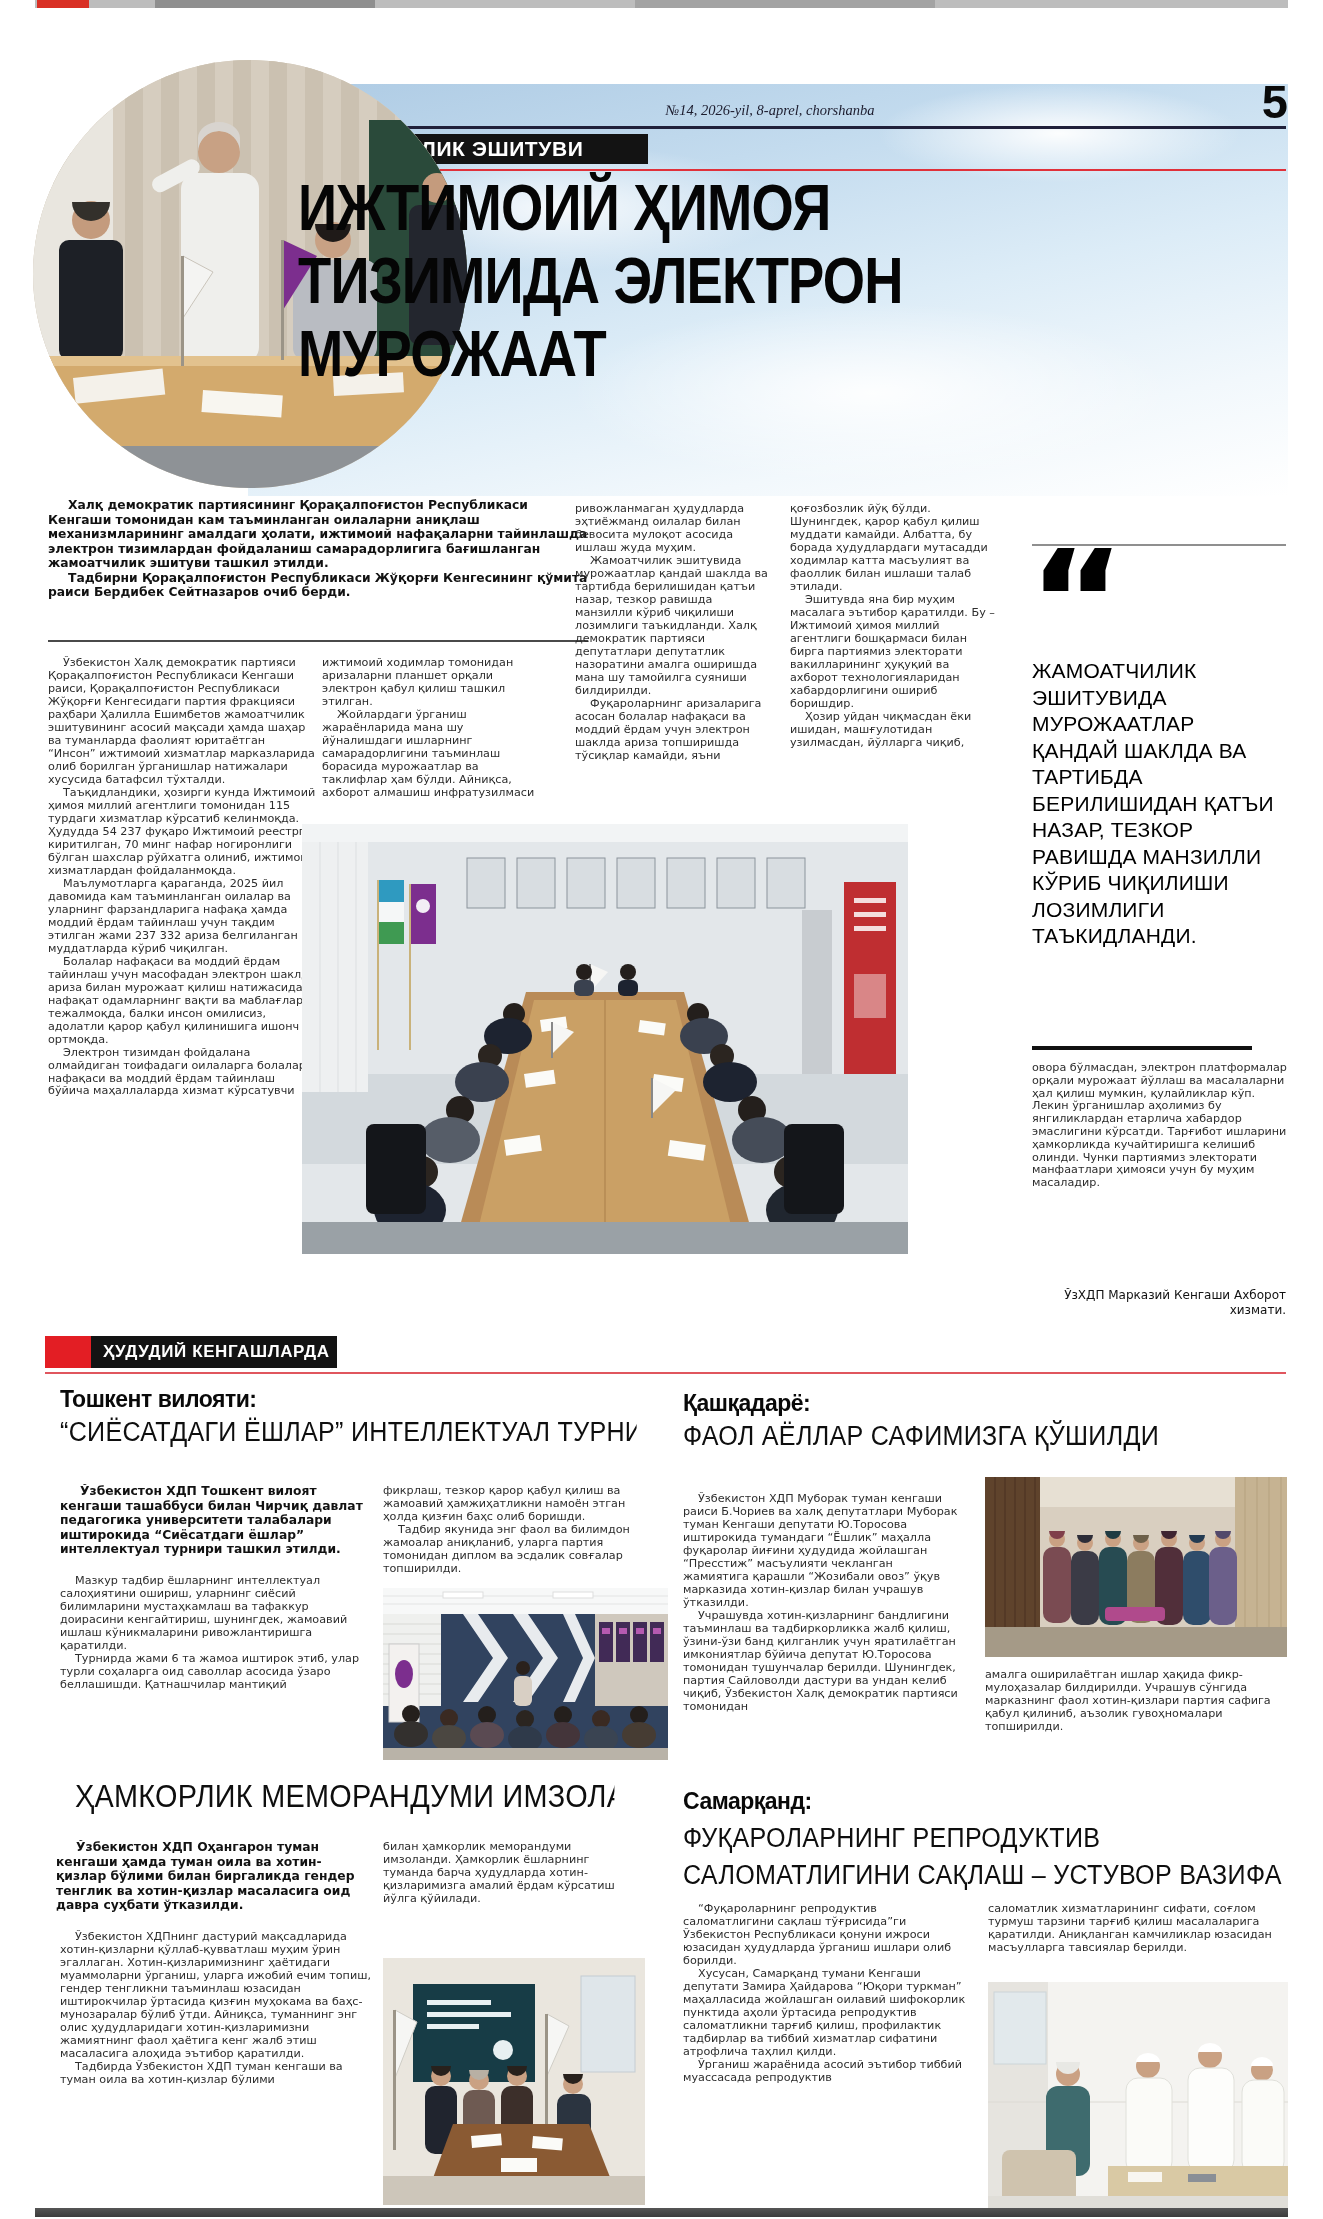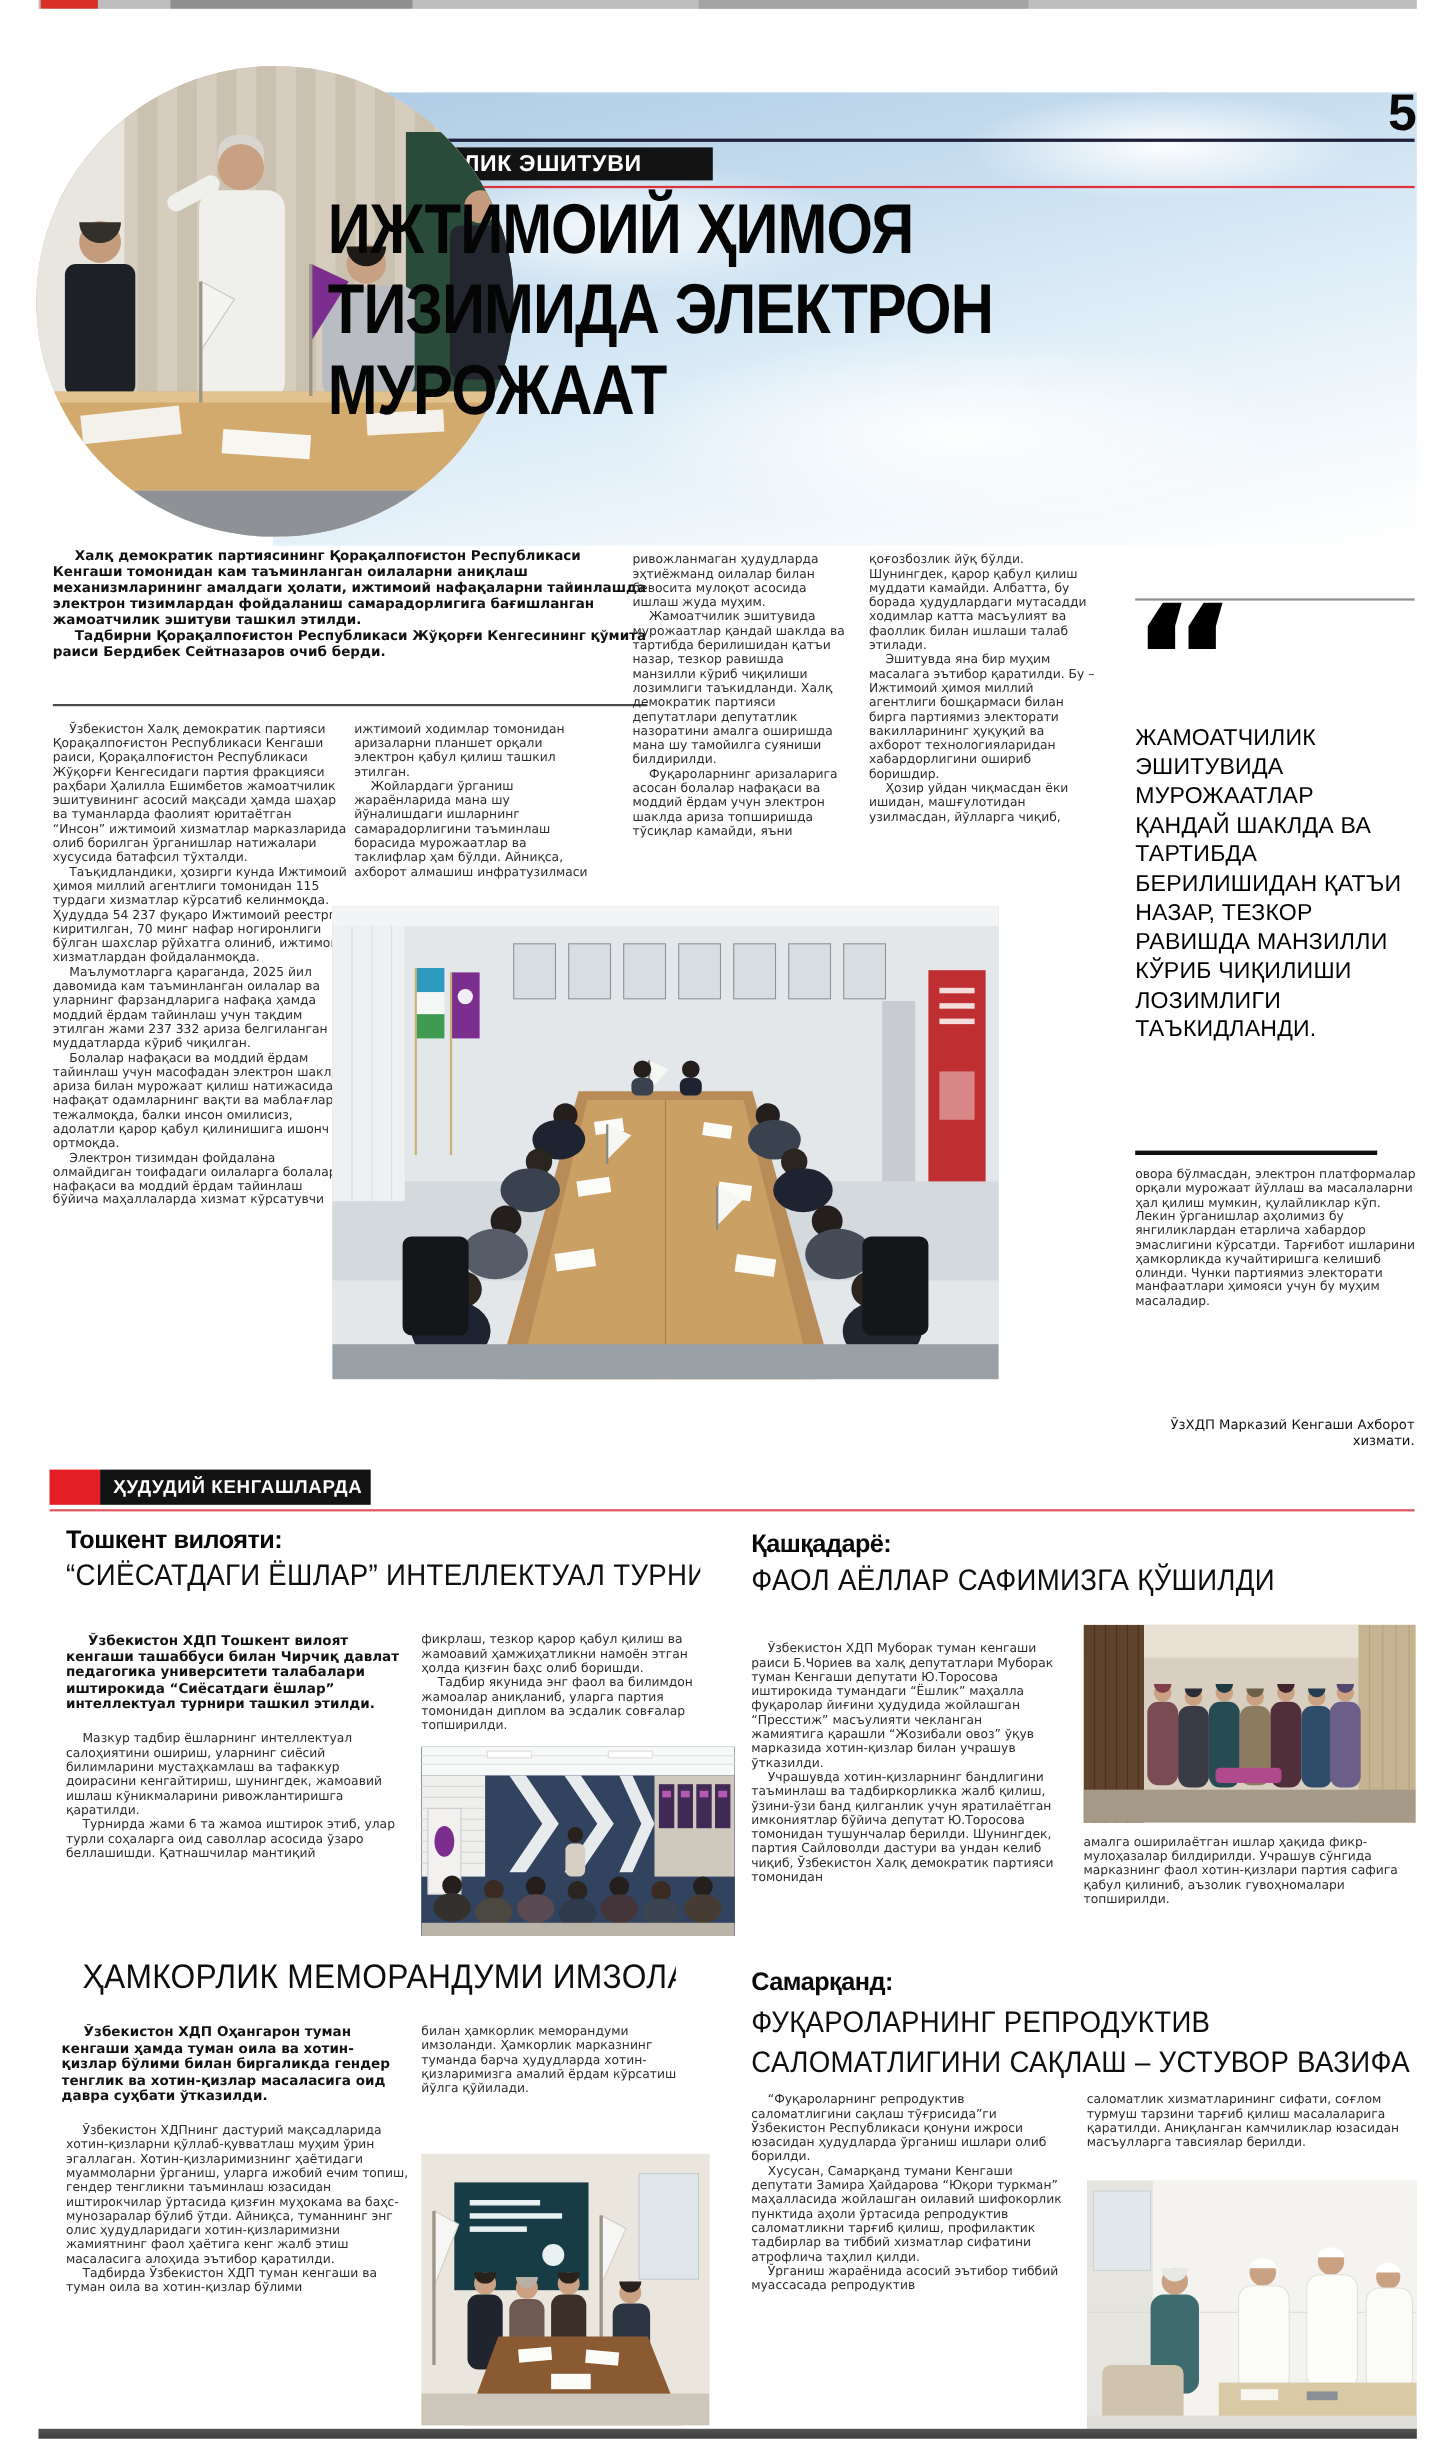--- a/index.html
+++ b/index.html
@@ -35,20 +35,21 @@
 <div id="page">
 
   <div class="abs" style="left:35px;top:0;width:1253px;height:8px;background:#bdbdbd">
     <div style="position:absolute;left:2px;top:0;width:52px;height:8px;background:#d93025"></div>
     <div style="position:absolute;left:120px;top:0;width:220px;height:8px;background:#8f8f8f"></div>
     <div style="position:absolute;left:600px;top:0;width:300px;height:8px;background:#a3a3a3"></div>
   </div>
 
   <div class="abs sky" style="left:248px;top:84px;width:1040px;height:412px"></div>
 
+  <div class="abs serif-it" style="left:450px;top:102px;width:640px;height:20px;font-size:14.5px;color:#1c1c2e;text-align:center">№14, 2026-yil, 8-aprel, chorshanba</div>
   <div class="abs hfont" style="left:1240px;top:76px;width:48px;height:54px;font-size:47px;font-weight:900;color:#0a0a0a;text-align:right;line-height:52px">5</div>
   <div class="rule" style="left:252px;top:126px;width:1034px;height:2.5px;background:#20203a"></div>
 
   <div class="abs" style="left:250px;top:134px;width:30px;height:30px;background:#e31e24"></div>
   <div class="abs kickerbox" style="left:280px;top:134px;width:368px;height:30px;font-size:21px">
     <span>ЖАМОАТЧИЛИК ЭШИТУВИ</span>
   </div>
   <div class="rule" style="left:250px;top:169px;width:1036px;height:2px;background:#e0313a"></div>
 
   <div class="abs" style="left:33px;top:60px;width:434px;height:428px;border-radius:50%;background:#d6cdbf">
@@ -356,21 +357,21 @@
 
   <div class="abs light-head" style="left:75px;top:1778px;width:580px;height:40px;font-size:31px;line-height:38px">ҲАМКОРЛИК МЕМОРАНДУМИ ИМЗОЛАНДИ</div>
   <div class="abs leadcol" style="left:56px;top:1840px;width:312px;height:88px">
     <p>Ўзбекистон ХДП Оҳангарон туман кенгаши ҳамда туман оила ва хотин-қизлар бўлими билан биргаликда гендер тенглик ва хотин-қизлар масаласига оид давра суҳбати ўтказилди.</p>
   </div>
   <div class="abs bodycol" style="left:60px;top:1930px;width:312px;height:226px">
     <p>Ўзбекистон ХДПнинг дастурий мақсадларида хотин-қизларни қўллаб-қувватлаш муҳим ўрин эгаллаган. Хотин-қизларимизнинг ҳаётидаги муаммоларни ўрганиш, уларга ижобий ечим топиш, гендер тенгликни таъминлаш юзасидан иштирокчилар ўртасида қизғин муҳокама ва баҳс-мунозаралар бўлиб ўтди. Айниқса, туманнинг энг олис ҳудудларидаги хотин-қизларимизни жамиятнинг фаол ҳаётига кенг жалб этиш масаласига алоҳида эътибор қаратилди.</p>
     <p>Тадбирда Ўзбекистон ХДП туман кенгаши ва туман оила ва хотин-қизлар  бўлими</p>
   </div>
   <div class="abs bodycol" style="left:383px;top:1840px;width:258px;height:108px">
-    <p class="noind">билан ҳамкорлик меморандуми имзоланди. Ҳамкорлик марказнинг туманда барча ҳудудларда хотин-қизларимизга амалий ёрдам кўрсатиш йўлга қўйилади.</p>
+    <p class="noind">билан ҳамкорлик меморандуми имзоланди. Ҳамкорлик ёшларнинг туманда барча ҳудудларда хотин-қизларимизга амалий ёрдам кўрсатиш йўлга қўйилади.</p>
   </div>
   <div class="abs" style="left:383px;top:1958px;width:262px;height:247px;background:#eae6de">
     <svg width="262" height="247" viewBox="0 0 262 247" preserveAspectRatio="none">
       <rect width="262" height="247" fill="#eae6de"></rect>
       <rect x="198" y="18" width="54" height="96" fill="#dfe6ea" stroke="#c4ccd2"></rect>
       <rect x="30" y="26" width="122" height="98" fill="#173c46"></rect>
       <g fill="#e8f0f2">
           <rect x="44" y="42" width="64" height="5"></rect>
           <rect x="44" y="54" width="84" height="5"></rect>
           <rect x="44" y="66" width="52" height="5"></rect>

